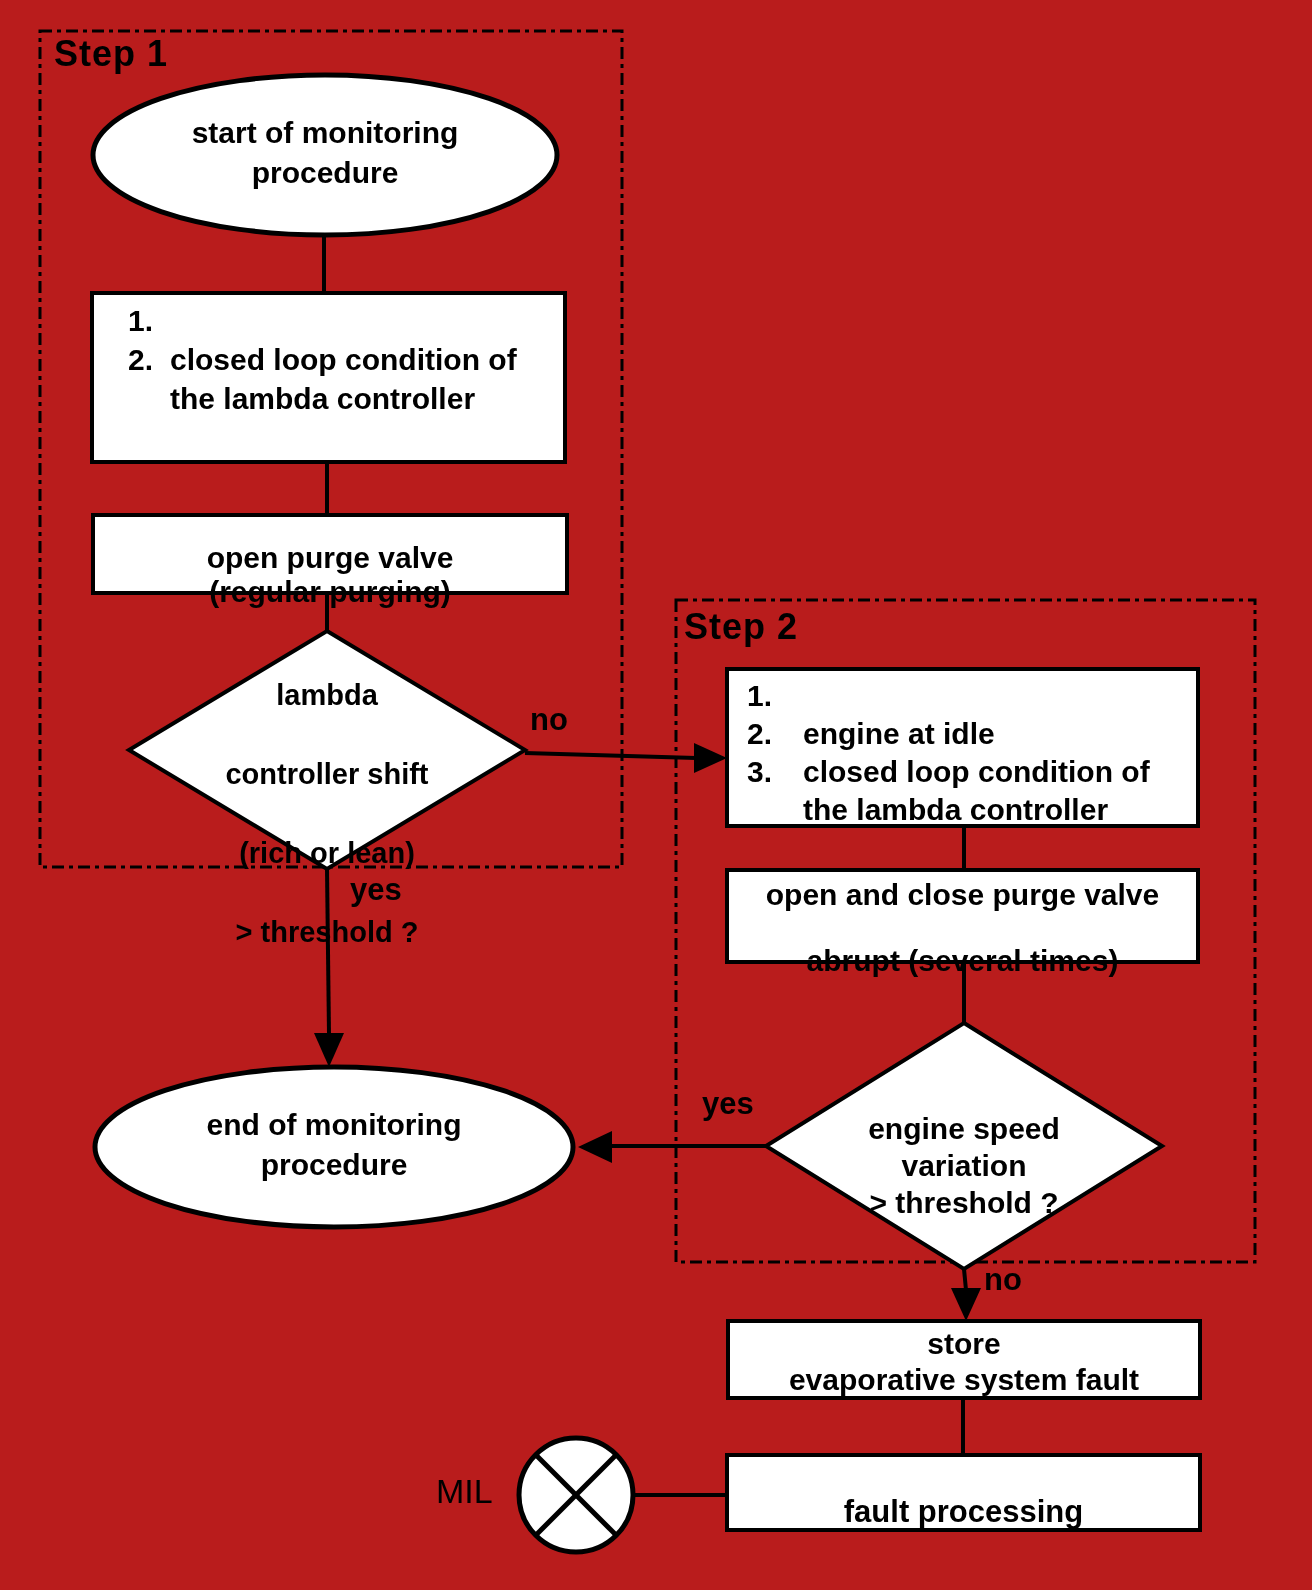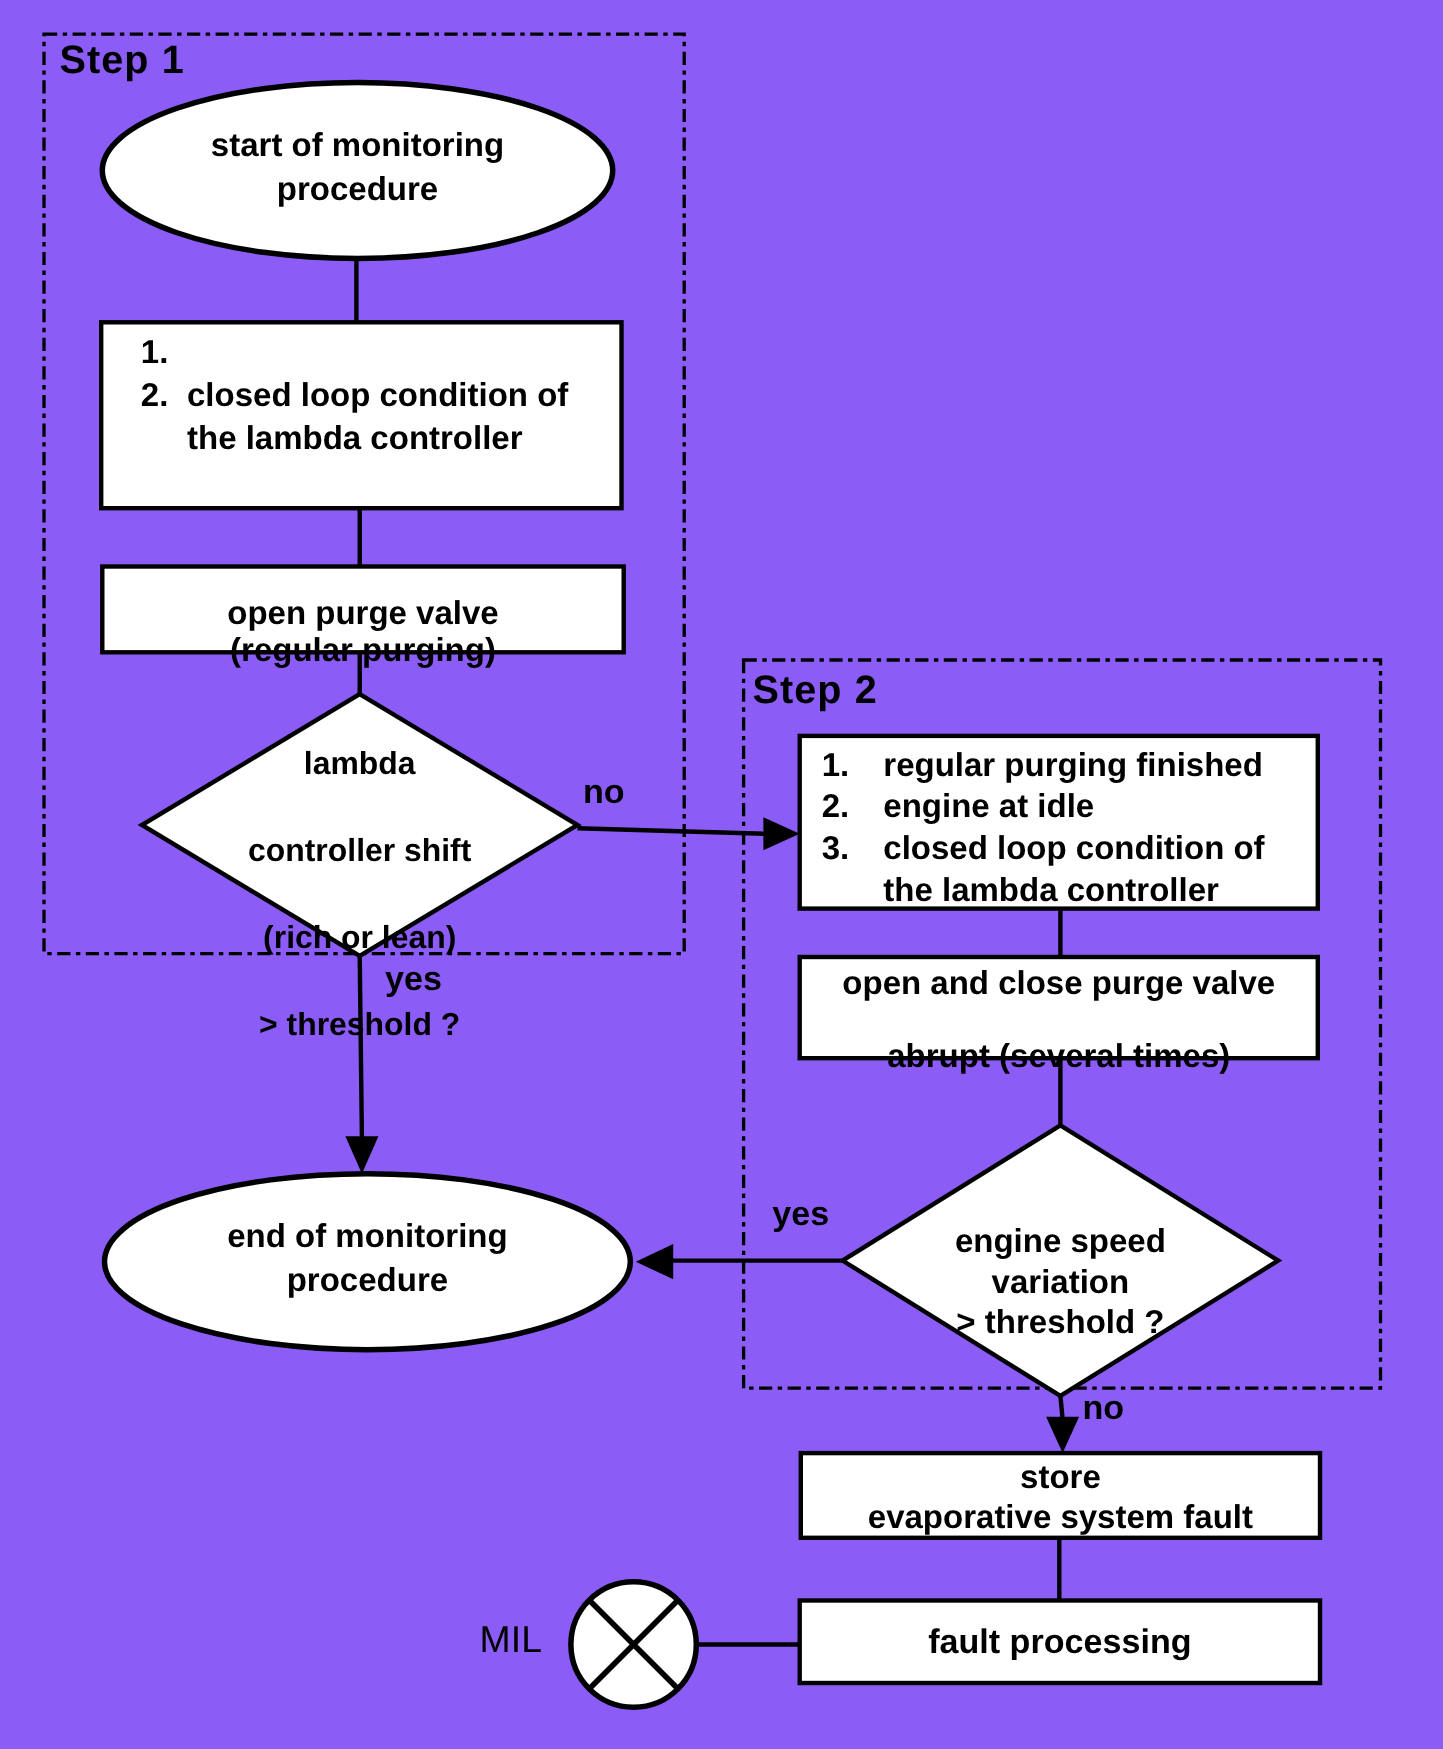--- a/index.html
+++ b/index.html
@@ -1,20 +1,20 @@
 <!DOCTYPE html>
 <html><head>
 <meta charset="utf-8">
 <style>
   html, body { margin: 0; padding: 0; background: #ffffff; }
   .canvas {
     position: relative;
     width: 1312px;
     height: 1590px;
-    background: #8b5cf6;
+    background: #b91c1c;
     color: #000000;
     font-family: "Liberation Sans", sans-serif;
     overflow: hidden;
   }
   .canvas svg { position: absolute; left: 0; top: 0; }
   .abs { position: absolute; }
   .bold { font-weight: normal; }
   .step-label { font-size: 36px; font-weight: bold; letter-spacing: 1px; }
   .center-text {
     position: absolute;
@@ -109,21 +109,20 @@
     <span>(rich or lean)</span>
     <span>&gt; threshold ?</span>
   </div>
 
   <div class="branch-label" style="left:530px; top:702px;">no</div>
   <div class="branch-label" style="left:350px; top:872px;">yes</div>
 
   <div class="list-box fs30" style="left:747px; top:677px; width:440px; line-height:38px;">
     <div class="list-item">
       <span class="num-wide">1.</span>
-      <span>regular purging finished</span>
     </div>
     <div class="list-item">
       <span class="num-wide">2.</span>
       <span>engine at idle</span>
     </div>
     <div class="list-item">
       <span class="num-wide">3.</span>
       <span>
         <span style="display:block;">closed loop condition of</span>
         <span style="display:block;">the lambda controller</span>
@@ -148,19 +147,19 @@
   <div class="center-text fs30" style="left:98px; top:1105px; width:472px; line-height:40px;">
     <span>end of monitoring</span>
     <span>procedure</span>
   </div>
 
   <div class="center-text fs30" style="left:728px; top:1326px; width:472px; line-height:36px;">
     <span>store</span>
     <span>evaporative system fault</span>
   </div>
 
-  <div class="center-text fs31" style="left:727px; top:1455px; width:473px; height:75px; justify-content:center;">
+  <div class="center-text fs31" style="left:727px; top:1455px; width:473px; height:75px; justify-content:flex-end;">
     <span>fault processing</span>
   </div>
 
   <div class="abs bold fs34" style="left:436px; top:1472px;">MIL</div>
 
 </div>
 
 </body></html>

